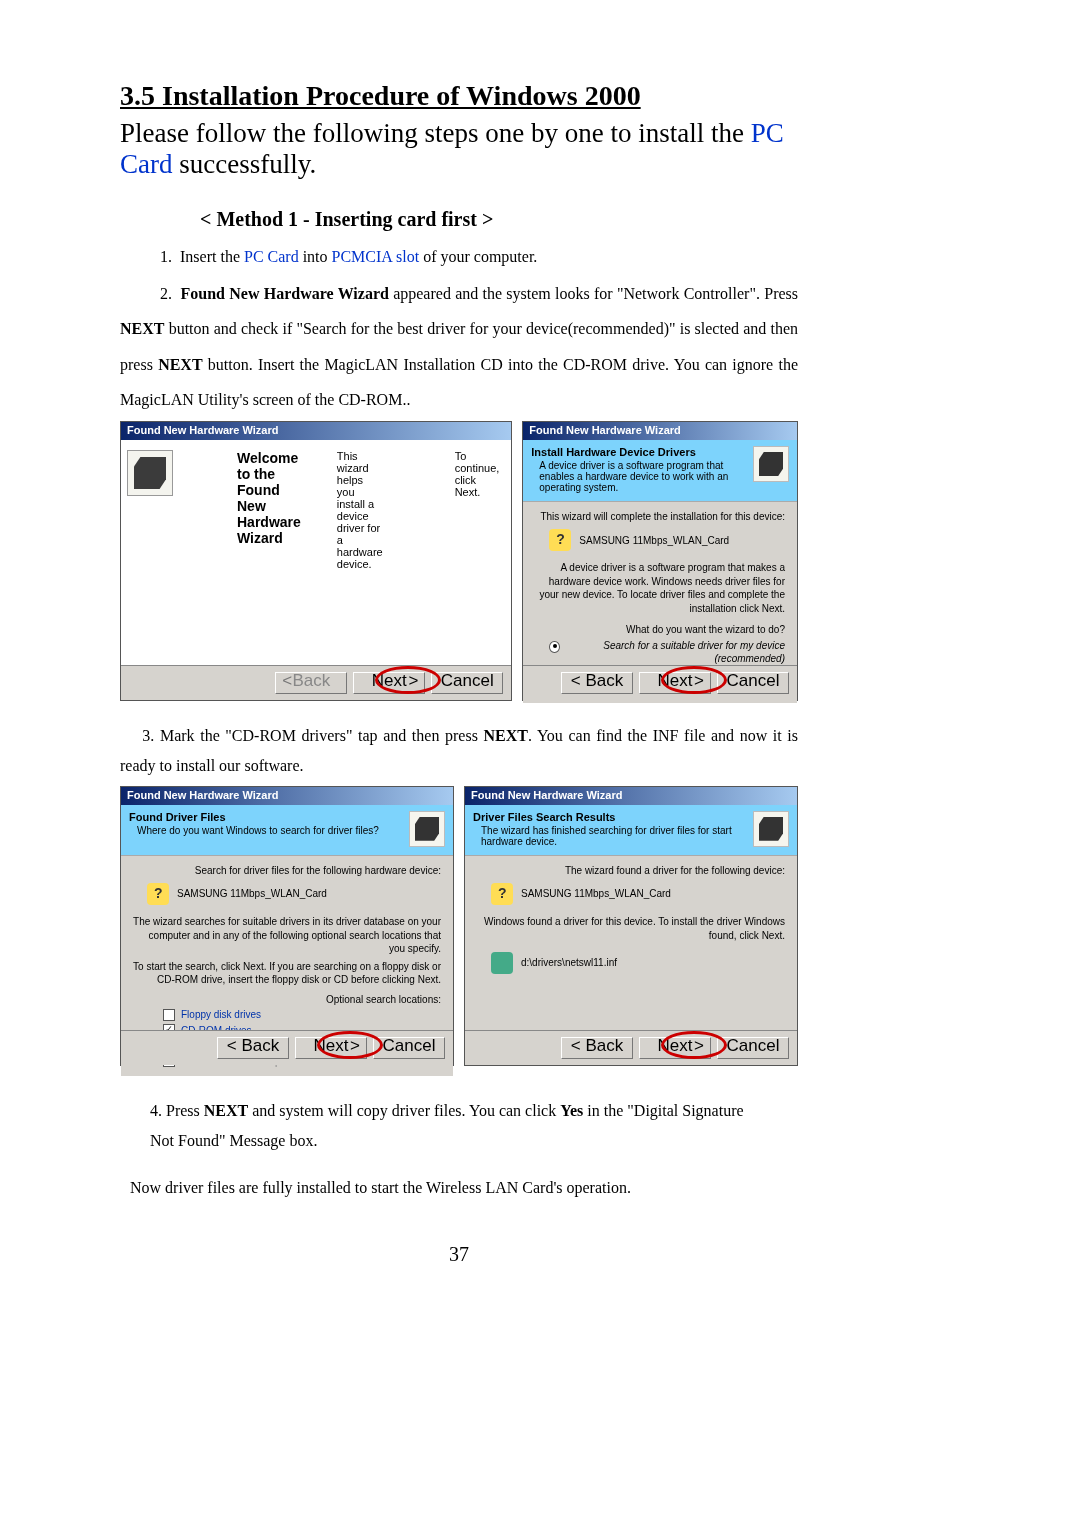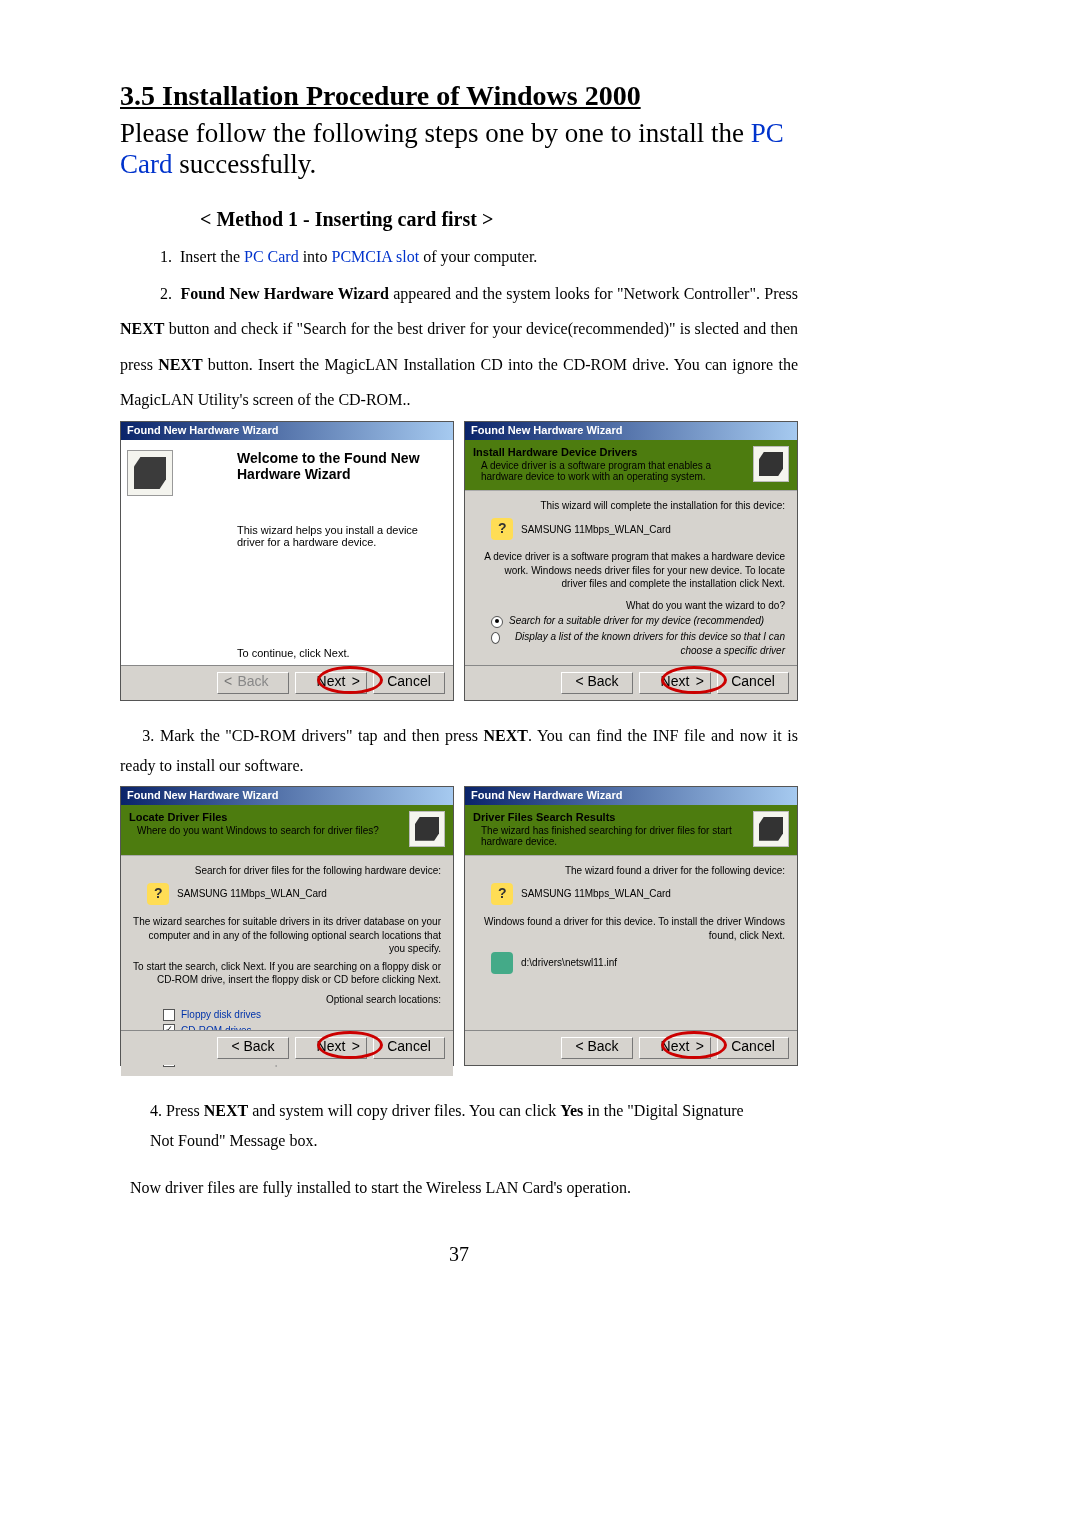--- a/index.html
+++ b/index.html
@@ -88,21 +88,21 @@
     content: "";
     position: absolute;
     top: 6px; left: 6px; right: 6px; bottom: 6px;
     background: #3b3b3b;
     clip-path: polygon(20% 0,100% 0,100% 70%,80% 100%,0 100%,0 30%);
   }
   .wizard-content {
     padding: 10px 12px 6px 4px;
     flex: 1;
     display: flex;
-    flex-direction: column;
+    flex-direction: row;
     gap: 36px;
   }
   .wizard-heading {
     font-size: 14px;
     font-weight: bold;
     margin-bottom: 6px;
   }
   .wizard-subtext {
     font-size: 11px;
     color: #000;
@@ -114,21 +114,21 @@
     padding: 6px 8px;
     display: flex;
     justify-content: flex-end;
     gap: 6px;
   }
   .win-btn {
     width: 70px; height: 20px;
     background: #d6d3ce;
     border: 1px solid #777;
     border-top-color: #fff; border-left-color: #fff;
-    font-size: 14px;
+    font-size: 17px;
     line-height: 16px;
     text-align: center;
     position: relative;
     display: inline-block;
   }
   .win-btn.back::before { content: "<"; position: absolute; left: 6px; color:#777; }
   .win-btn.next::after { content: ">"; position: absolute; right: 6px; color:#000; }
   .win-btn.disabled { color: #888; }
   .red-circle {
     border: 3px solid #cc0000;
@@ -136,21 +136,21 @@
     position: absolute;
     width: 60px; height: 22px;
     pointer-events: none;
   }
 
   
   .wizard-body.white-header {
     flex-direction: column;
   }
   .white-top {
-    background: #4d7c0f;
+    background: #7dd3fc;
     border-bottom: 1px solid #aaa;
     padding: 6px 8px 8px 8px;
     display: flex;
     align-items: flex-start;
   }
   .white-top .txt { flex: 1; }
   .white-top .title { font-weight: bold; font-size: 11px; }
   .white-top .sub { font-size: 10px; margin-left: 8px; margin-top: 2px; }
   .small-icon {
     width: 34px; height: 34px;
@@ -293,21 +293,21 @@
     &nbsp;&nbsp;&nbsp;&nbsp;3. Mark the "CD-ROM drivers" tap and then press <span class="bold">NEXT</span>. You can find the INF file and now it is ready to install our software.
   </div>
 
   <div class="wizard-row">
 
     <div class="wizard-box">
       <div class="wizard-titlebar">Found New Hardware Wizard</div>
       <div class="wizard-body white-header">
         <div class="white-top">
           <div class="txt">
-            <div class="title">Locate Driver Files</div>
+            <div class="title">Found Driver Files</div>
             <div class="sub">Where do you want Windows to search for driver files?</div>
           </div>
           <div class="small-icon"></div>
         </div>
         <div class="grey-main">
           <div>Search for driver files for the following hardware device:</div>
           <div class="card-row">
             <span class="cog-icon"></span>
             <span>SAMSUNG 11Mbps_WLAN_Card</span>
           </div>

